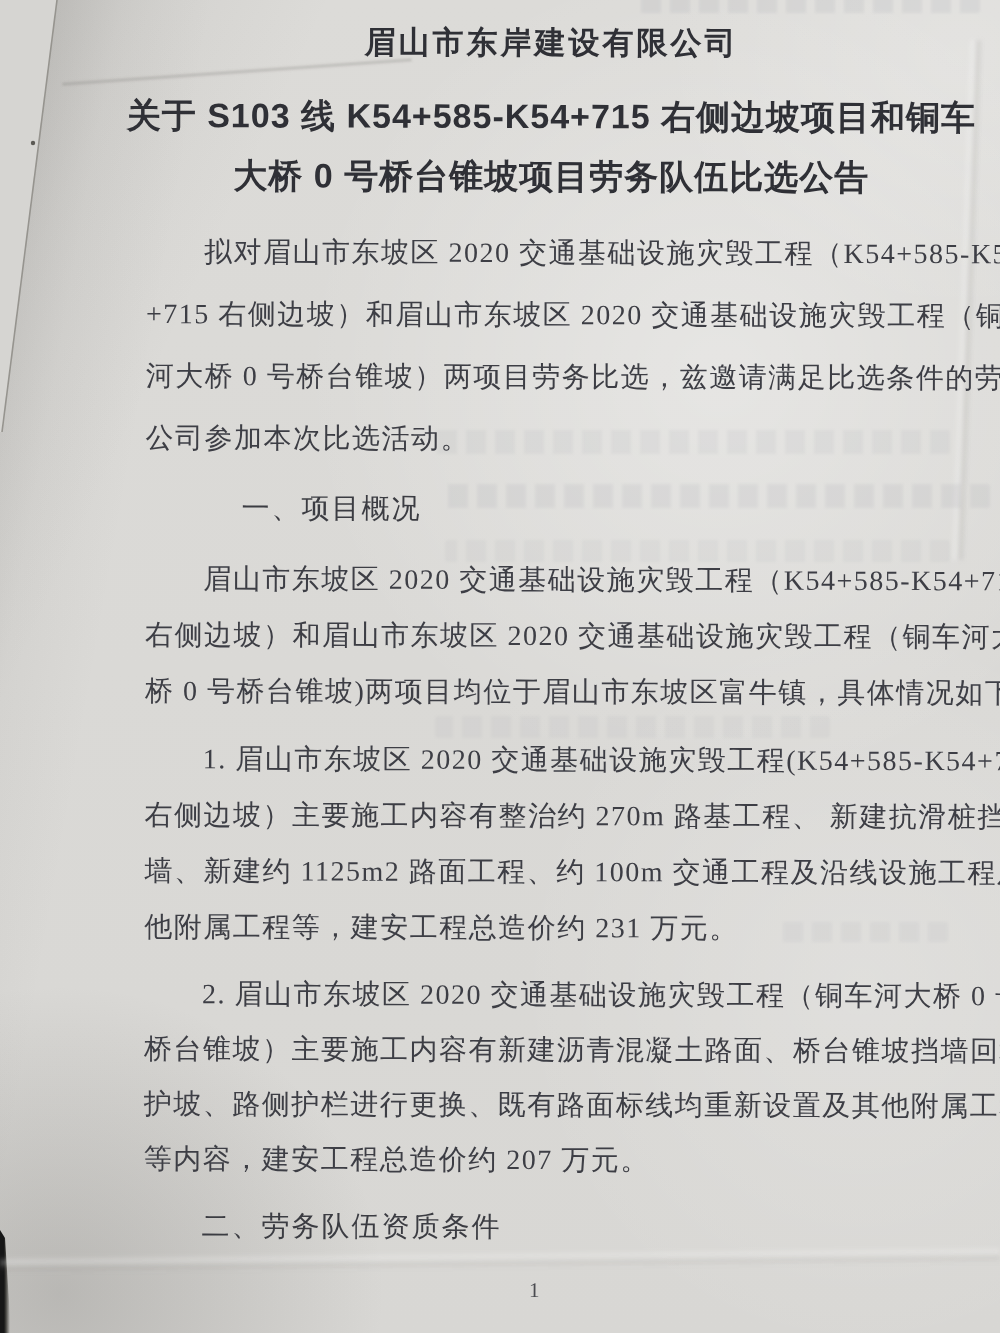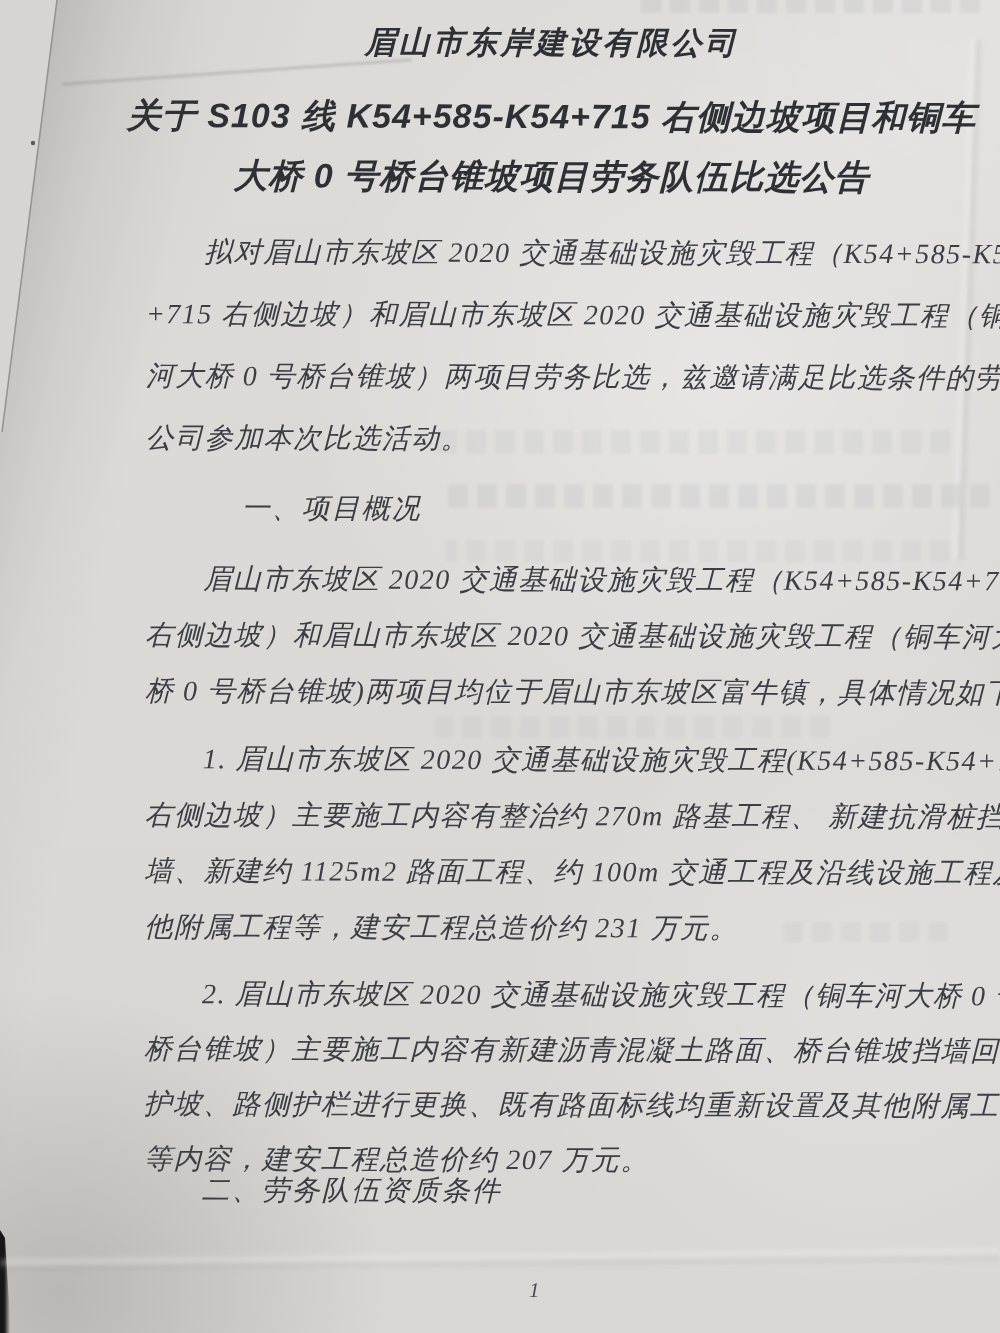--- a/index.html
+++ b/index.html
@@ -1,20 +1,19 @@
 <!DOCTYPE html>
 <html><head>
 <meta charset="utf-8">
 <style>
   html,body{margin:0;padding:0;background:#8f8e8c;}
   .photo{
     position:relative;width:1000px;height:1333px;overflow:hidden;
     background:#dbdad7;
     font-family:"Liberation Serif","DejaVu Serif",serif;
-    font-style:italic;
   }
   
   .paper{
     position:absolute;inset:0;
     background:
       radial-gradient(60% 45% at 72% 28%, rgba(255,255,255,0.32), rgba(255,255,255,0) 70%),
       radial-gradient(50% 40% at 86% 74%, rgba(255,255,255,0.18), rgba(255,255,255,0) 70%),
       radial-gradient(45% 32% at 6% 97%, rgba(104,102,98,0.28), rgba(104,102,98,0) 72%),
       radial-gradient(40% 26% at 96% 4%, rgba(255,255,255,0.22), rgba(255,255,255,0) 75%),
       linear-gradient(100deg, rgba(96,94,91,0.32) 0px, rgba(96,94,91,0.14) 55px, rgba(96,94,91,0.05) 120px, rgba(96,94,91,0) 210px),
@@ -75,21 +74,21 @@
   }
   .para{position:absolute;left:145px;width:795px;font-size:28px;color:#3d3e45;}
   .ln{letter-spacing:1.5px;white-space:nowrap;}
   .ind{padding-left:58px;}
   .p-intro{top:222px;line-height:62px;}
   .sec-heading{position:absolute;left:203px;font-size:28px;letter-spacing:2px;color:#3b3c42;white-space:nowrap;}
   .h-sec1{top:490px;margin-left:38px;}
   .p-overview{top:552px;line-height:56px;}
   .p-item1{top:732px;line-height:56px;}
   .p-item2{top:967px;line-height:55px;}
-  .h-sec2{top:1172px;text-align:center;}
+  .h-sec2{top:1208px;text-align:center;}
   .pageno{
     position:absolute;top:1278px;left:480px;width:112px;text-align:center;
     font-size:21px;color:#4a4b50;
   }
 </style>
 </head>
 <body>
 
 <div class="photo">
   <div class="paper"></div>

